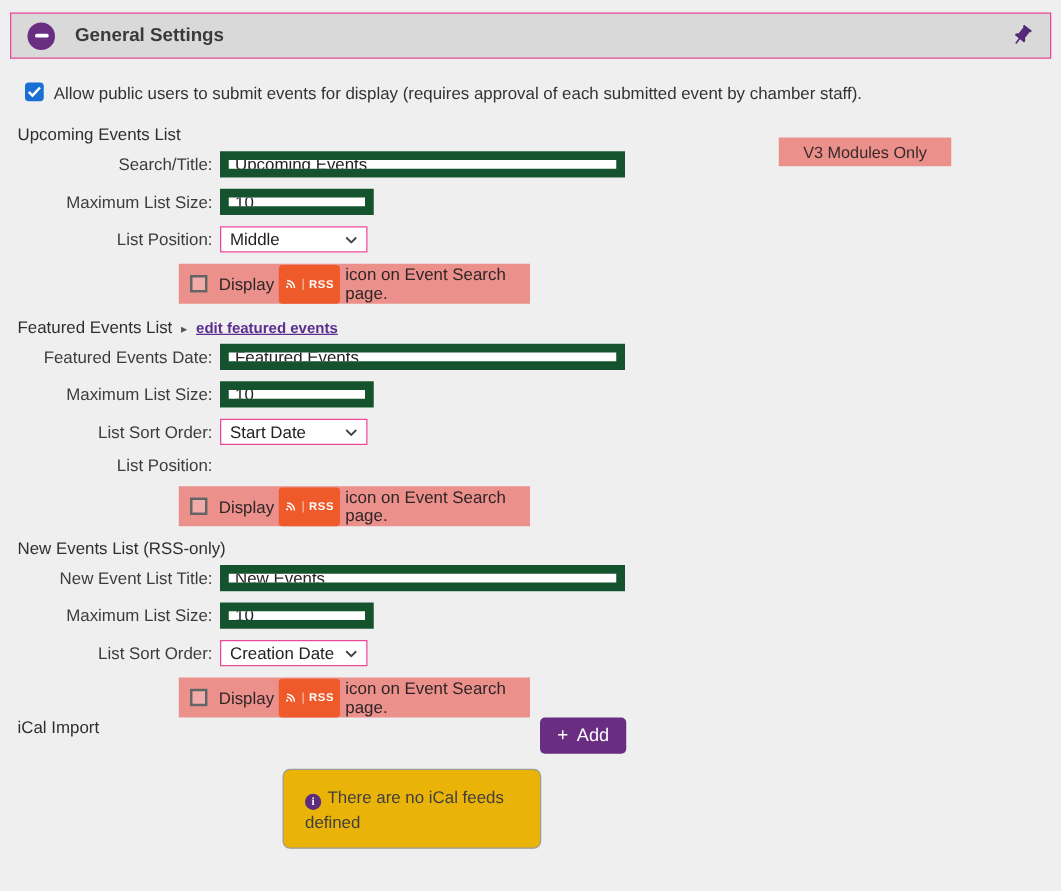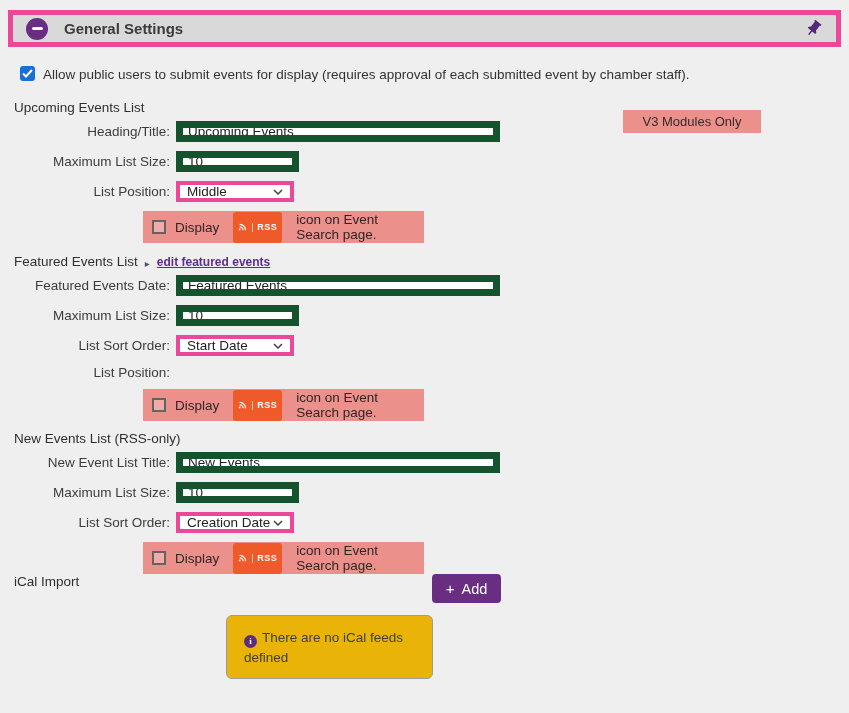--- a/index.html
+++ b/index.html
@@ -5,21 +5,21 @@
   * { margin:0; padding:0; box-sizing:border-box; }
   html,body { background:#efeff0; }
   .page {
     position:relative; width:849px; height:713px; overflow:hidden;
     background:#efeff0; font-family:"Liberation Sans", sans-serif;
   }
 
   
   .panel-header {
     position:absolute; left:8px; top:10px; width:833px; height:37px;
-    background:#d9d9d9; border:5px solid #ec4899;
+    background:#d9d9d9; border:1px solid #ec4899;
     display:flex; align-items:center; padding:0 13px;
   }
   .collapse-btn {
     width:22px; height:22px; border-radius:50%; background:#692d82;
     display:flex; align-items:center; justify-content:center; cursor:pointer; flex:none;
   }
   .collapse-btn .minus-bar { width:11px; height:3px; background:#ffffff; border-radius:2px; }
   .panel-title { margin-left:16px; font-size:15px; font-weight:bold; color:#3a3a3a; }
   .pin-btn { margin-left:auto; cursor:pointer; display:flex; }
   .pin-btn svg { transform:rotate(38deg); }
@@ -44,33 +44,33 @@
 
   .rows { margin-top:6px; }
   .form-row { display:flex; align-items:center; margin-bottom:9px; }
   .form-label { width:156px; text-align:right; margin-right:6px; font-size:13.5px; color:#3c3c3c; flex:none; }
   .text-input {
     height:21px; border:7px solid #14532d; background:#ffffff;
     font-family:"Liberation Sans", sans-serif; font-size:13.5px; color:#222222; padding:0 5px;
   }
   .w-wide { width:324px; } .w-small { width:123px; }
   .select {
-    width:118px; height:21px; border:4px solid #ec4899; background:#ffffff;
+    width:118px; height:21px; border:1px solid #ec4899; background:#ffffff;
     display:flex; align-items:center; justify-content:space-between;
     padding:0 7px; font-size:13.5px; color:#222222; cursor:pointer;
   }
 
   .rss-row {
     margin:3px 0 0 129px; width:281px; height:32px; background:#ec908c;
     display:flex; align-items:center; gap:9px; padding-left:9px;
     font-size:13.5px; color:#2e2626;
   }
   .rss-row.r2 { margin-top:2px; } .rss-row.r3 { margin-top:2px; }
   .rss-check { width:14px; height:14px; border:2px solid #646464; background:rgba(255,255,255,0.25); cursor:pointer; flex:none; }
-  .rss-text { display:flex; align-items:center; gap:14px; }
+  .rss-text { display:flex; align-items:center; gap:4px; }
   .rss-badge {
     display:inline-flex; align-items:center; gap:4px; background:#ee5a29;
     border-radius:3px; padding:2px 5px; height:31px;
   }
   .rss-badge-text { font-size:9px; font-weight:bold; color:#ffffff; letter-spacing:0.5px; }
   .rss-divider { width:1px; height:9px; background:rgba(255,255,255,0.6); }
 
   .v3-badge {
     position:absolute; left:623px; top:110px; width:138px; height:23px;
     background:#ec908c; color:#362a2a; font-size:13px;
@@ -125,21 +125,21 @@
         <svg width="11" height="9" viewBox="0 0 11 9">
           <path d="M1 4.5L4 7.5 10 1" fill="none" stroke="#ffffff" stroke-width="2"></path>
         </svg>
       </div>
       <div class="public-label">Allow public users to submit events for display (requires approval of each submitted event by chamber staff).</div>
     </div>
 
     <div class="section-heading sh-upcoming">Upcoming Events List</div>
     <div class="rows">
       <div class="form-row">
-        <div class="form-label">Heading/Title:</div>
+        <div class="form-label">Search/Title:</div>
         <input class="text-input w-wide" type="text" value="Upcoming Events" style="">
       </div>
       <div class="form-row">
         <div class="form-label">Maximum List Size:</div>
         <input class="text-input w-small" type="text" value="10" style="">
       </div>
       <div class="form-row">
         <div class="form-label">List Position:</div>
         <div class="select">
           <span>Middle</span>

